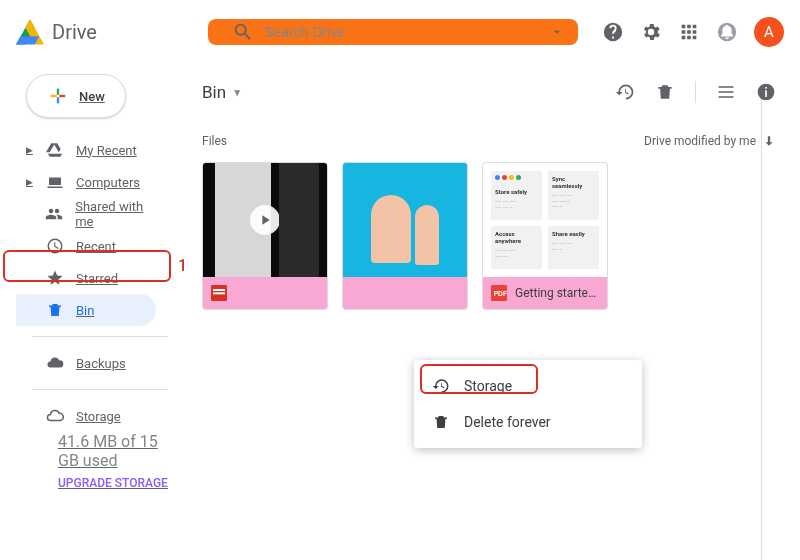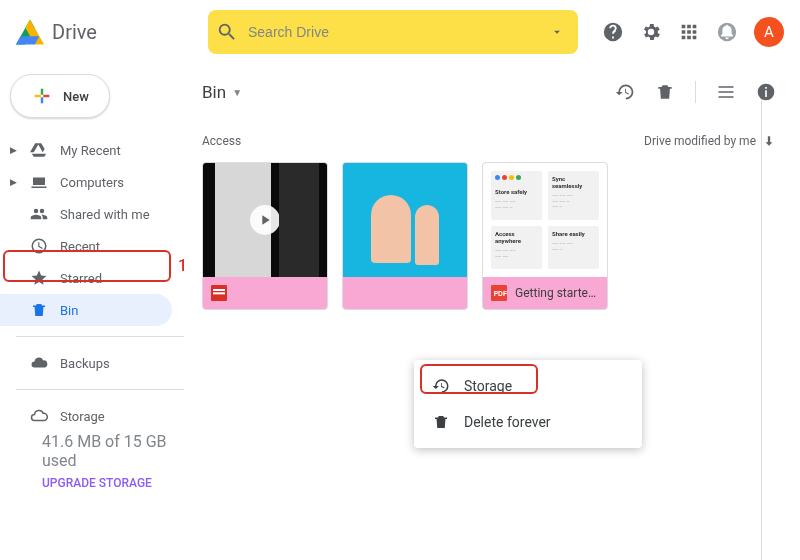--- a/index.html
+++ b/index.html
@@ -12,44 +12,45 @@
   }
   .header {
     display: flex; align-items: center;
     height: 64px; padding: 0 16px; gap: 24px;
   }
   .logo-area { display: flex; align-items: center; width: 168px; cursor: pointer;}
   .drive-logo { width: 28px; height: 26px; margin-right: 8px;}
   .product-name { font-size: 20px; color: #5f6368; font-weight: 400;}
   .search-bar {
     flex: 1; display: flex; align-items: center;
-    background: #fde047; border-radius: 8px; height: 44px;
-    padding: 0 8px; color: #5f6368; max-width: 380px;
+    background: #f97316; border-radius: 8px; height: 26px;
+    padding: 0 24px; color: #5f6368; max-width: 380px;
     position: relative;
   }
   .search-bar input {
     flex: 1; border: none; outline: none; background: transparent;
     font-size: 14px; margin-left: 10px; color: #3c4043;
   }
   .search-bar input::placeholder { color: #80868b; }
   .hdr-icons { display:flex; align-items:center; gap:16px; margin-left:auto;}
   .hdr-icon {
     width: 22px; height: 22px; display:flex; align-items:center; justify-content:center;
     color:#5f6368; cursor:pointer;
   }
   .hdr-icon svg { fill: currentColor; }
   .avatar {
     width: 30px; height: 30px; border-radius: 50%;
     background: #f4511e; color:#fff; display:flex; align-items:center;
     justify-content:center; font-size: 15px; cursor:pointer;
   }
   .body { display:flex; height: calc(560px - 64px); }
   .sidebar {
-    width: 184px; padding: 6px 0;
+    width: 184px; padding: 6px 16px;
     border-right: none;
+    text-decoration: underline;
   }
   .new-btn {
     display:flex; align-items:center; gap:10px;
     margin: 4px 0 16px 10px;
     background:#fff; border:1px solid #dadce0;
     border-radius: 24px; box-shadow: 0 1px 2px rgba(0,0,0,0.18);
     padding: 10px 20px; cursor:pointer; width: 100px;
     font-size: 13px; color:#3c4043; font-weight: 500;
   }
   .plus-icon { width: 22px; height: 22px; }
@@ -317,21 +318,21 @@
         <span class="tb-icon">
             <svg viewBox="0 0 24 24">
               <circle cx="12" cy="12" r="10" fill="#5f6368"></circle>
               <path fill="#fff" d="M11 10h2v8h-2zm0-4h2v2h-2z"></path>
             </svg>
           </span>
       </div>
     </div>
 
     <div class="section-head">
-      <span>Access</span>
+      <span>Files</span>
       <div class="sort">
         <span>Drive modified by me</span>
         <span class="tb-icon" style="width:14px;height:14px;">
             <svg viewBox="0 0 24 24">
               <path d="M12 20l-6-6h4V4h4v10h4z"></path>
             </svg>
           </span>
       </div>
     </div>
 

